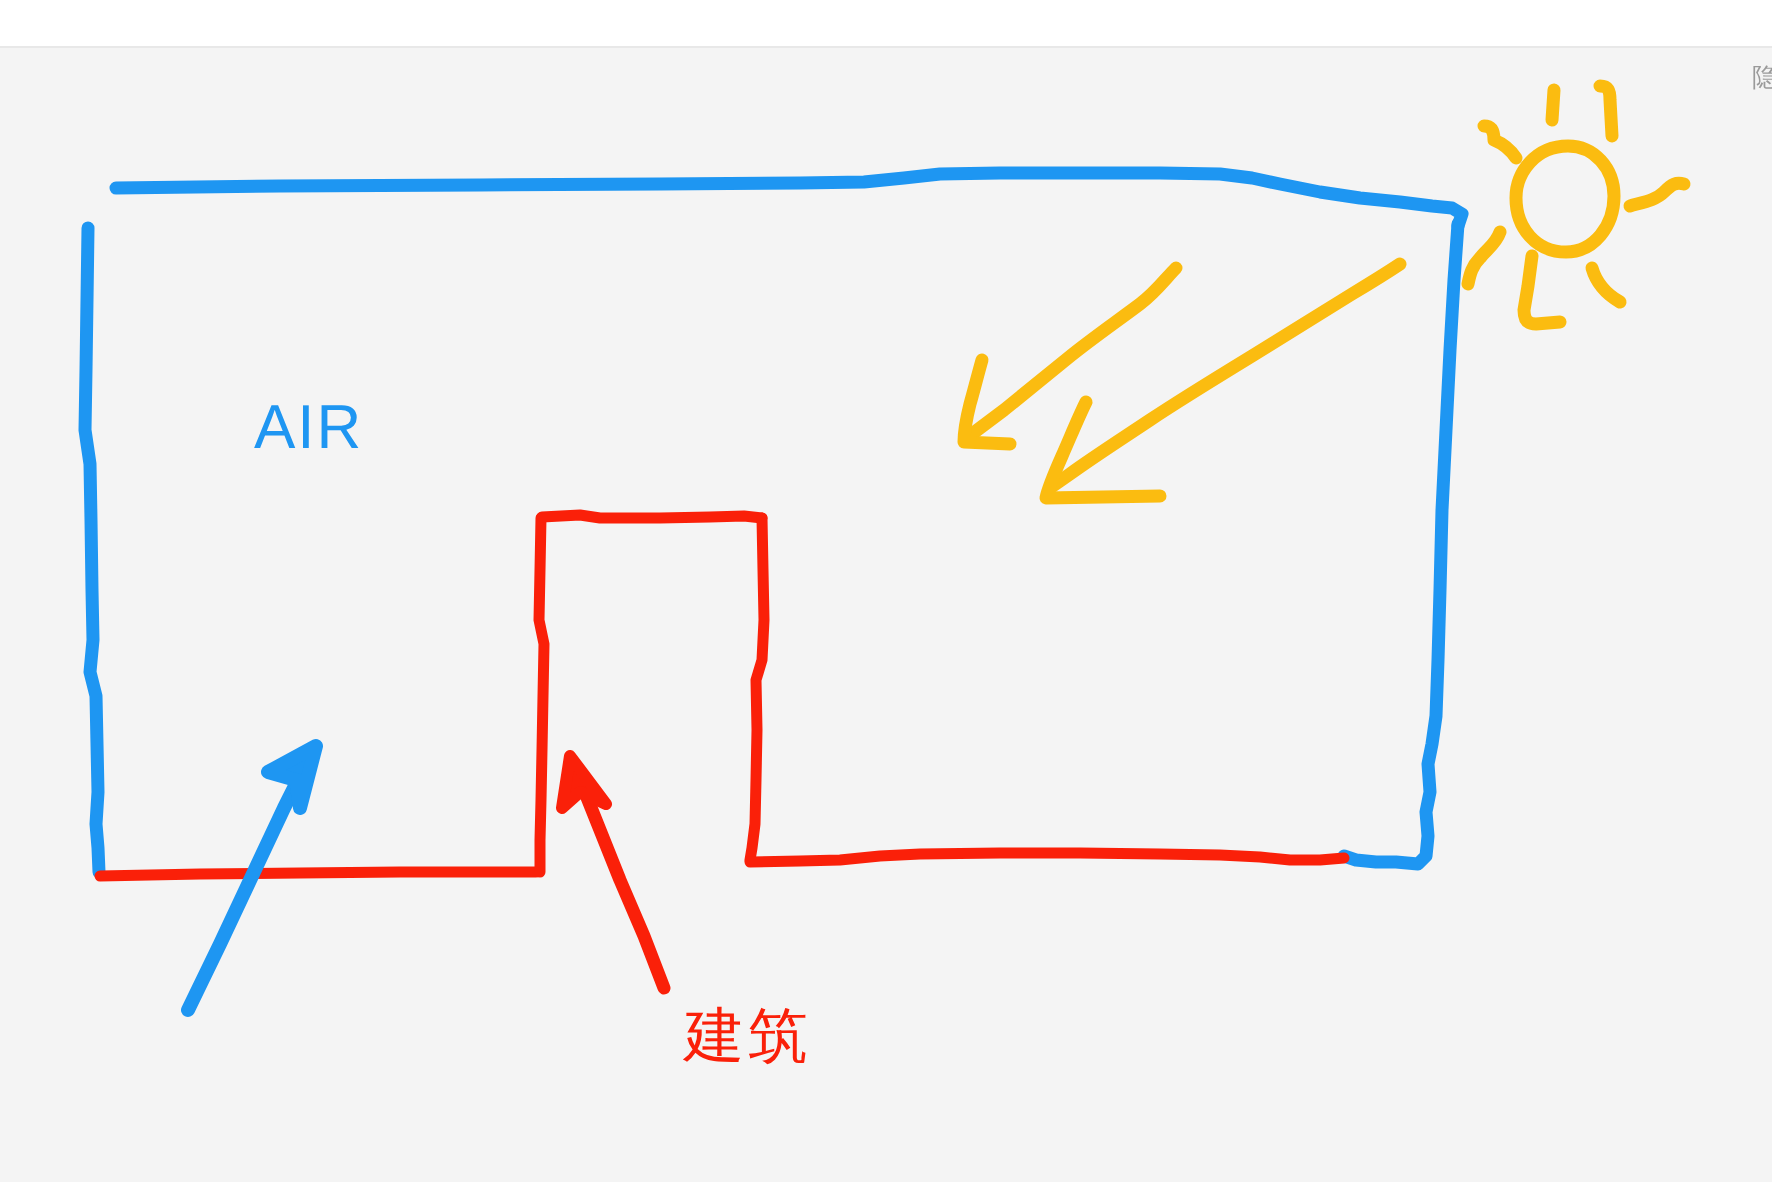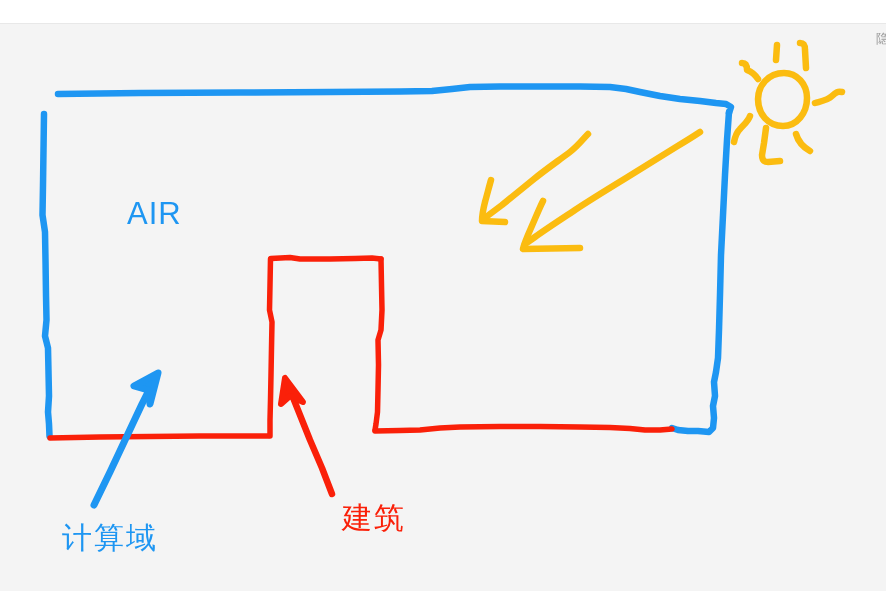--- a/index.html
+++ b/index.html
@@ -167,19 +167,18 @@
 
     <g fill="none" stroke="#FA2009" stroke-linecap="round" stroke-linejoin="round">
       <path stroke-width="6.5" d="M 332,494 L 322,468 L 310,440 L 298,410 L 288,385"></path>
       <path stroke-width="6" fill="#FA2009" d="M 285,378 L 281,404 L 290,396 L 303,402 Z"></path>
     </g>
 
   </svg>
 
   <div class="label" id="label-air">AIR</div>
 
-  <div class="label" id="label-domain">计算域</div>
 
   <div class="label" id="label-building">建筑</div>
 
   <div id="corner-glyph">隐</div>
 
 </div>
 
 </body></html>

